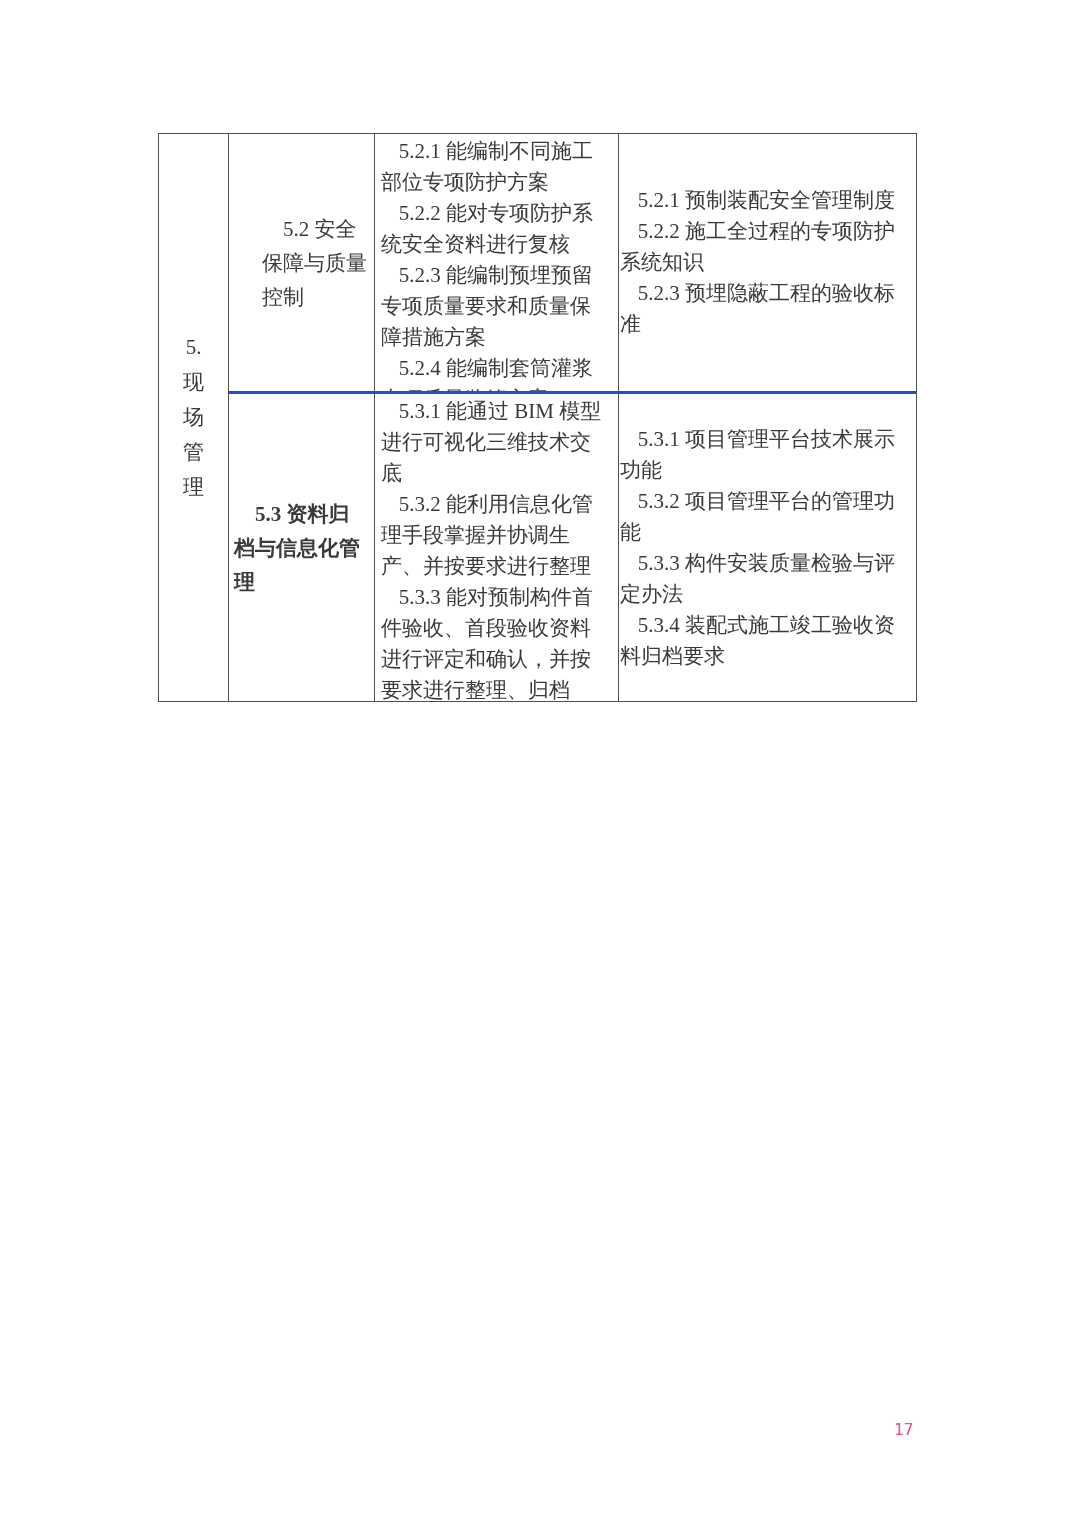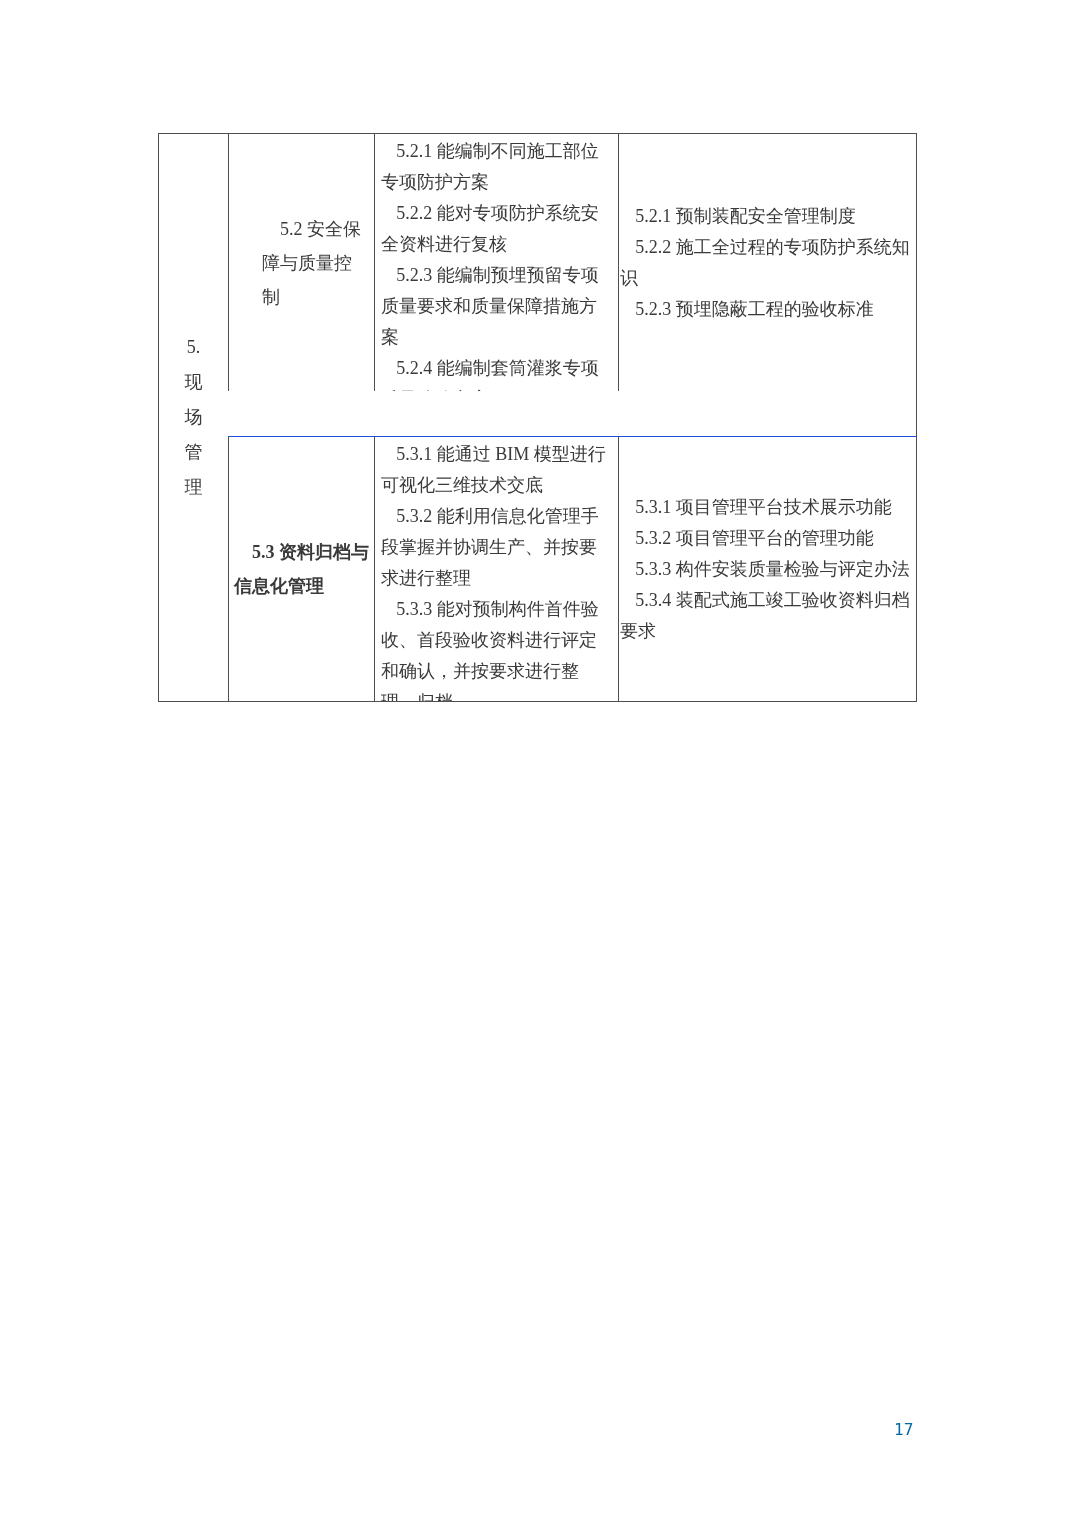--- a/index.html
+++ b/index.html
@@ -17,25 +17,25 @@
     left: 158px;
     top: 133px;
     display: grid;
     grid-template-columns: 69px 146px 244px 298px;
     grid-template-rows: 257px 310px;
     border: 1px solid #4f4f4f;
     background: #ffffff;
   }
   .cell {
     box-sizing: border-box;
-    font-size: 18px;
+    font-size: 21px;
     overflow: hidden;
   }
   .bl { border-left: 1px solid #4f4f4f; }
-  .bt { border-top: 1px solid #1d4ed8; margin-top: 45px; }
+  .bt { border-top: 3px solid #1d4ed8; }
   .cat-col {
     grid-column: 1;
     grid-row: 1 / 3;
     display: flex;
     flex-direction: column;
     justify-content: center;
     align-items: center;
     line-height: 35px;
     letter-spacing: 0;
   }
@@ -59,21 +59,21 @@
     padding: 0 1px;
     line-height: 31px;
   }
   .para { margin: 0; text-indent: 0.85em; }
   .page-number {
     position: absolute;
     left: 894px;
     top: 1420px;
     font-family: "DejaVu Sans Mono", "Liberation Mono", monospace;
     font-size: 16px;
-    color: #0369a1;
+    color: #ec4899;
   }
 </style>
 </head>
 <body>
 
 <div class="page">
 
   <div class="doc-table">
 
     <div class="cell cat-col">

